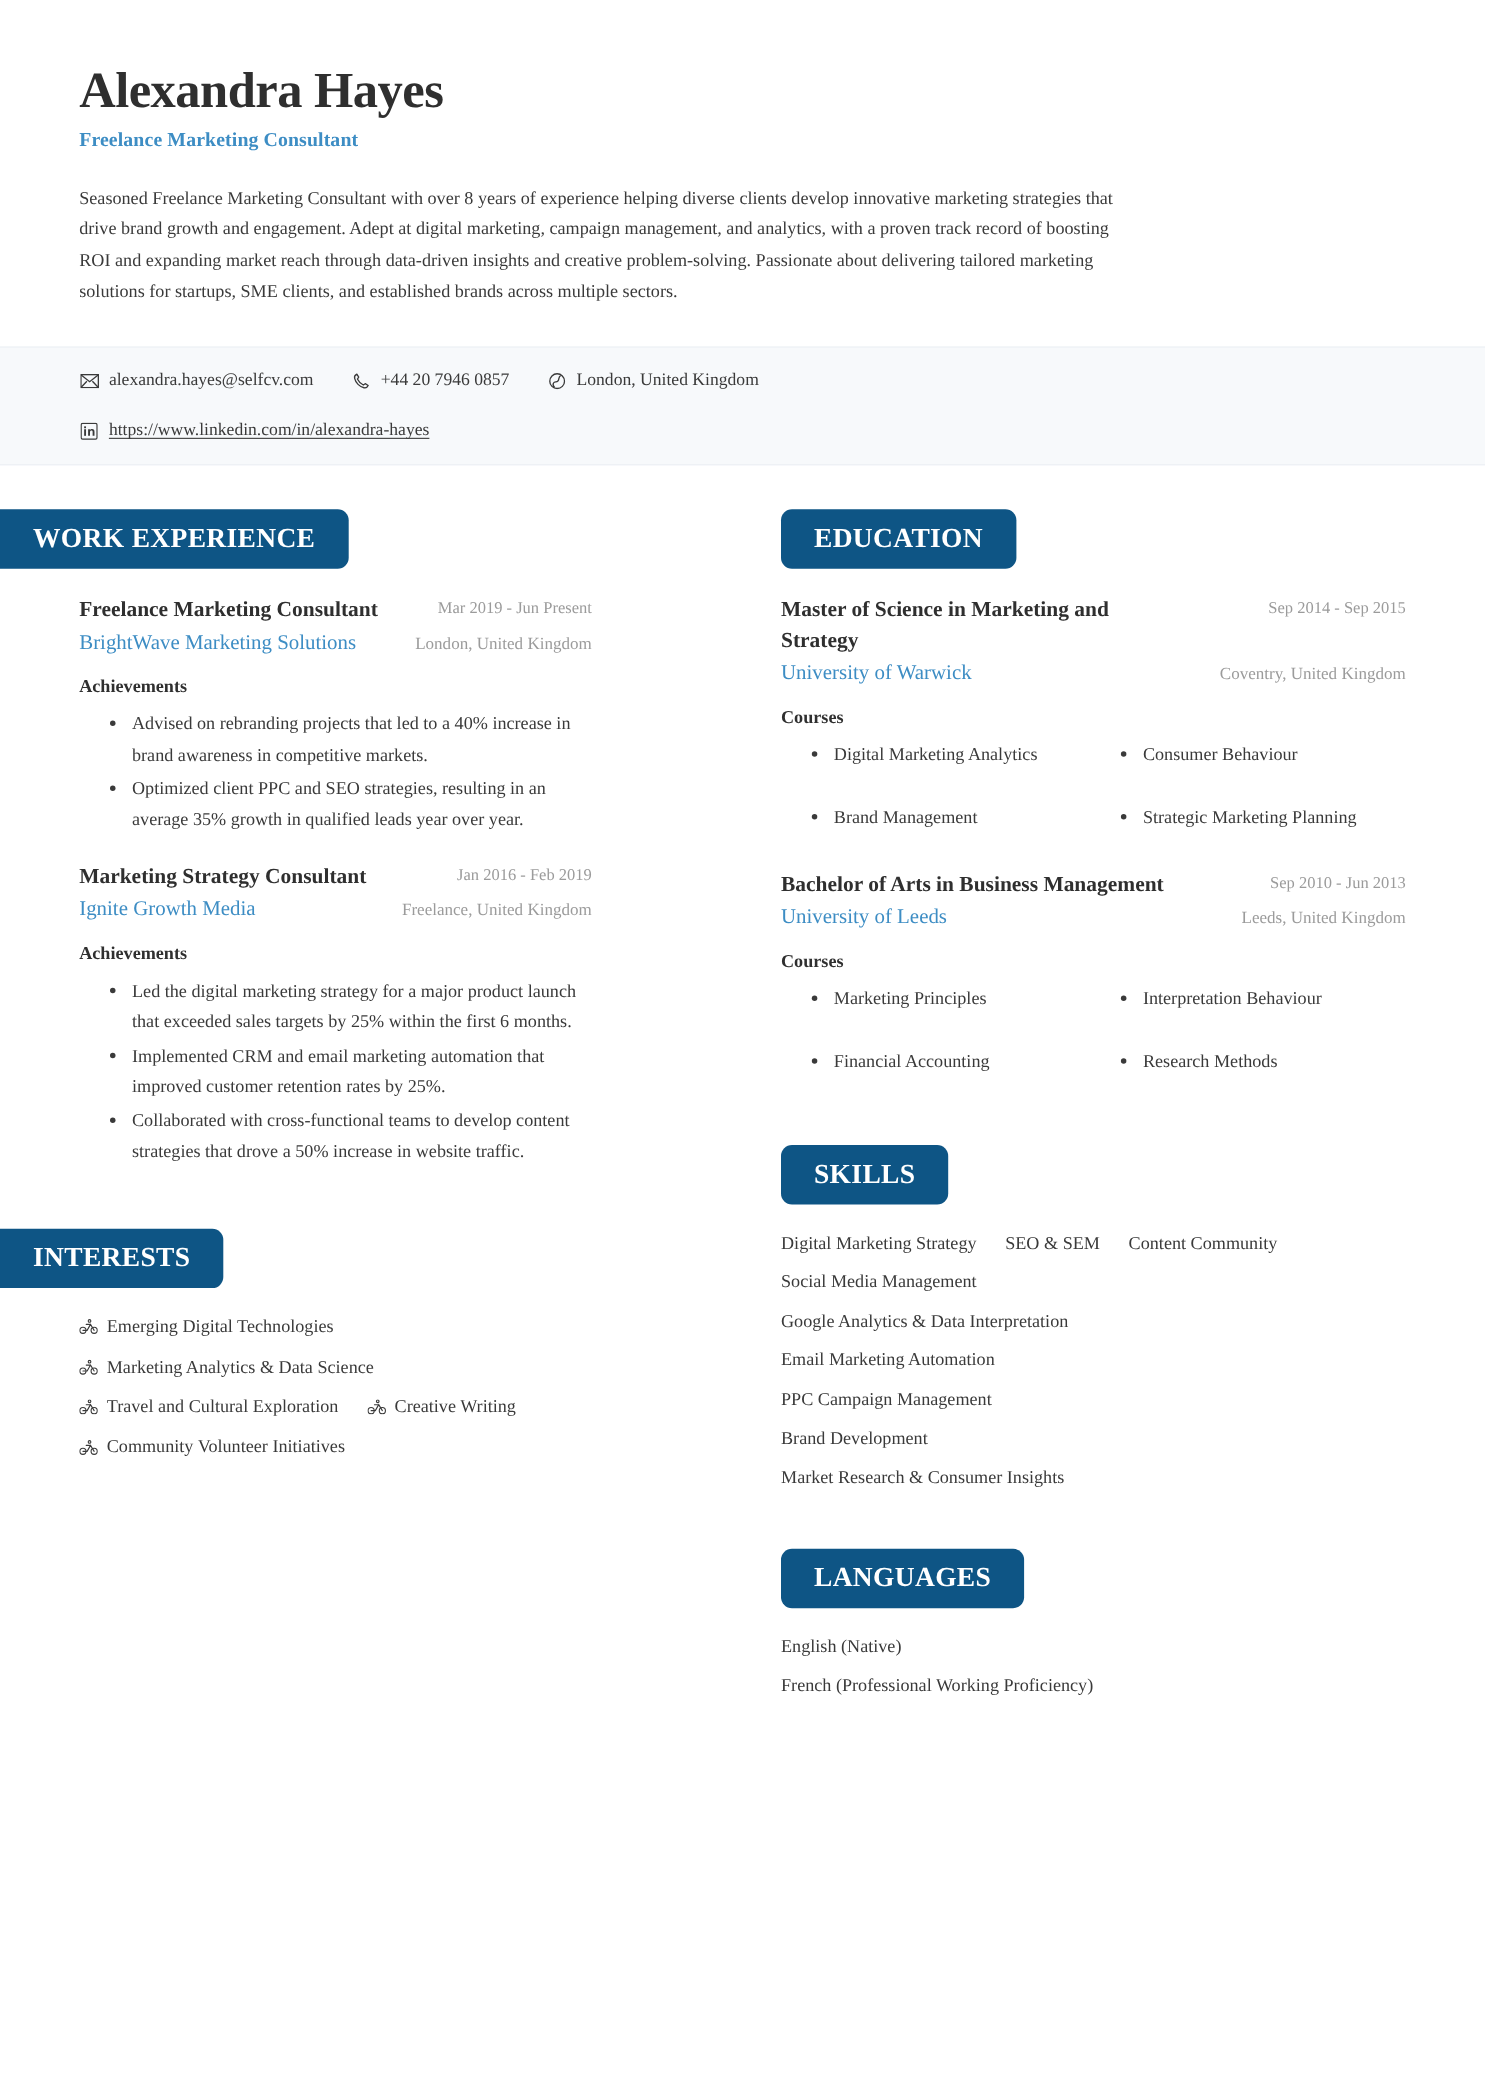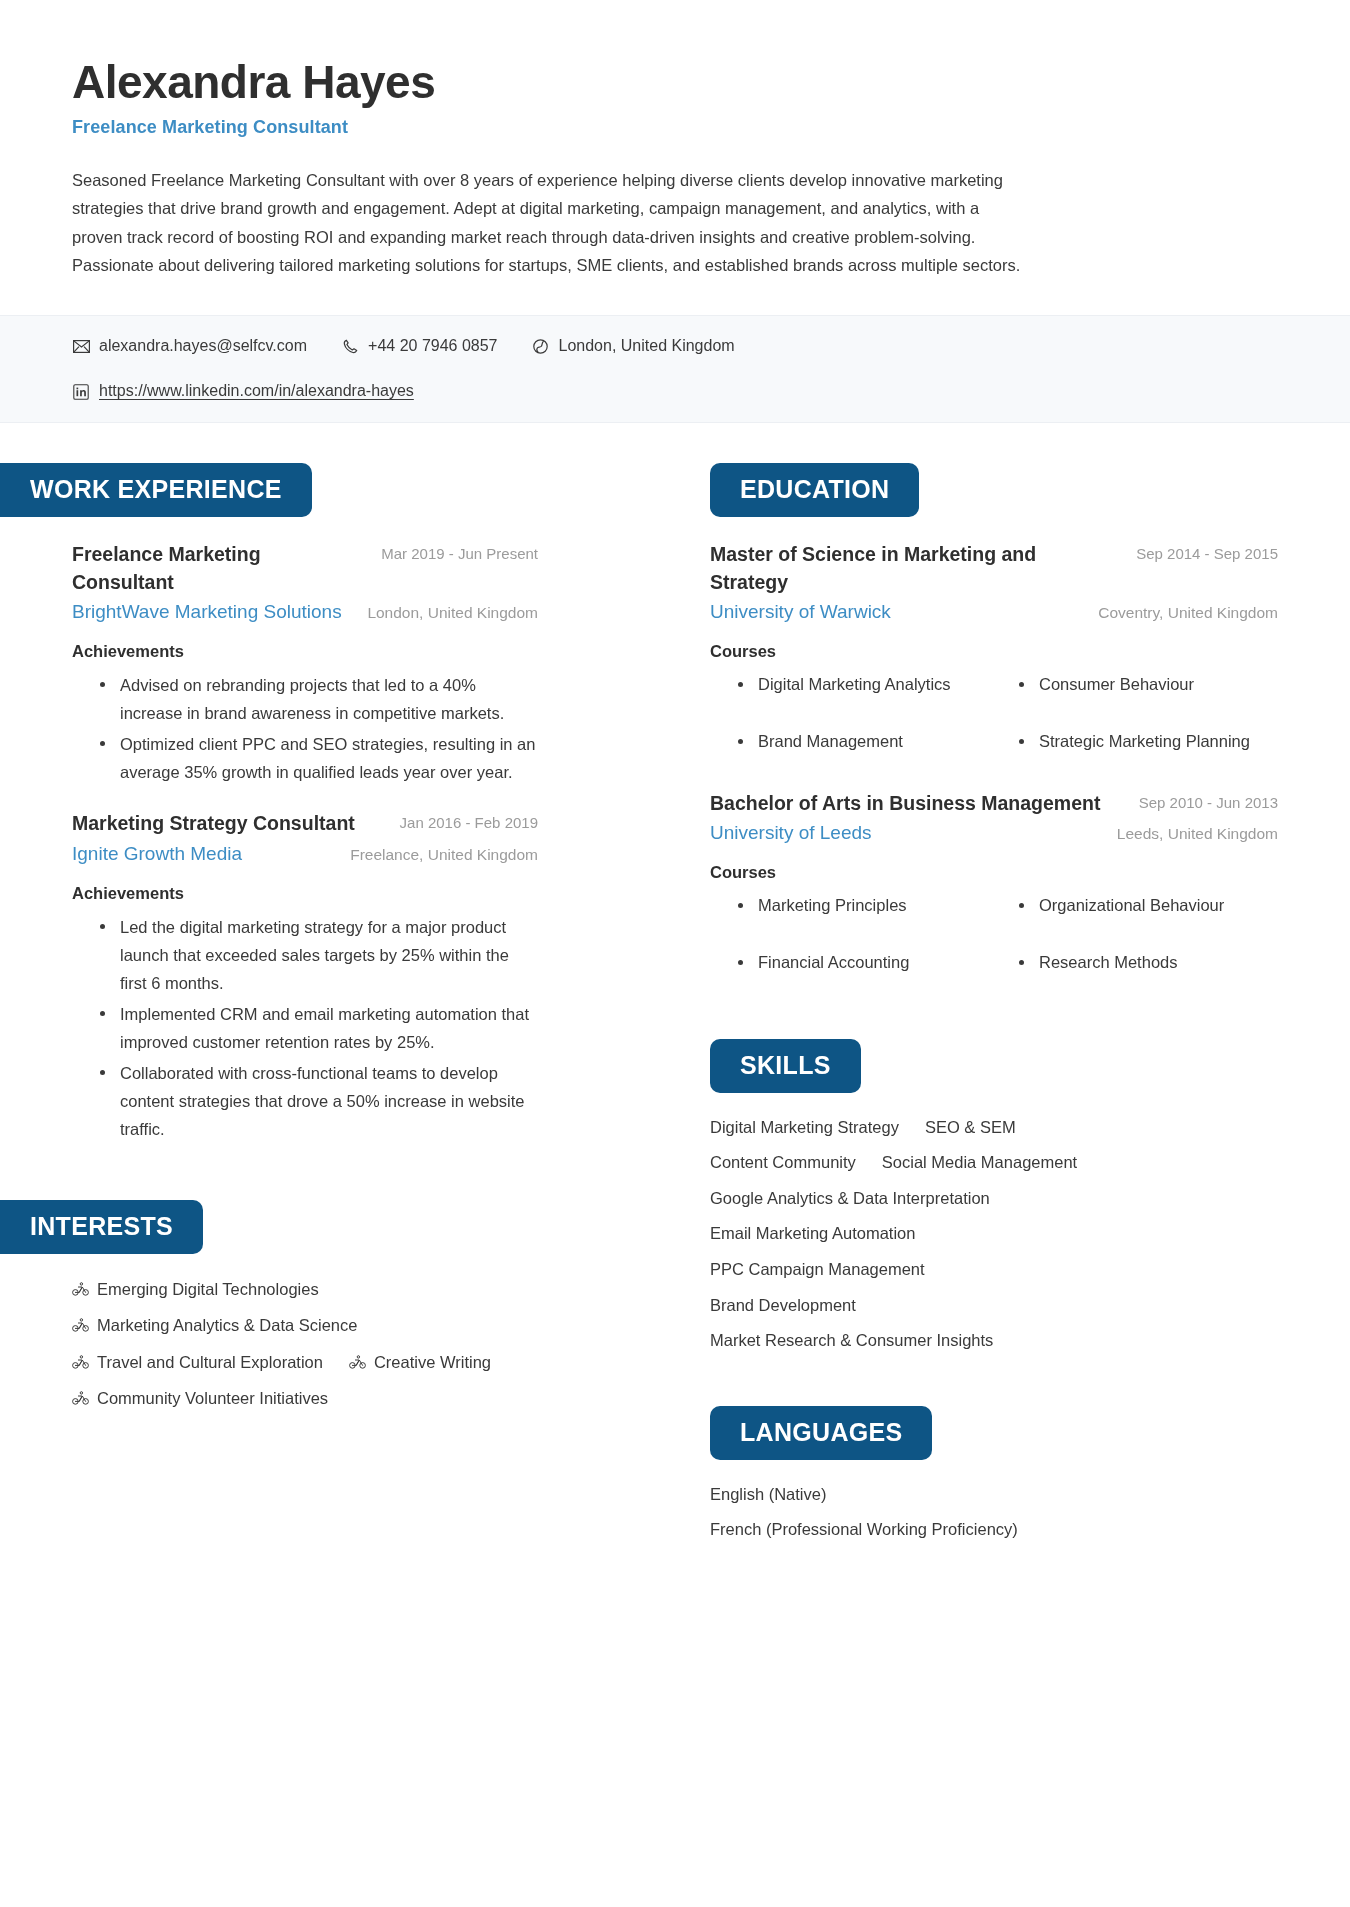--- a/index.html
+++ b/index.html
@@ -11,20 +11,21 @@
     font-family: "Liberation Sans", sans-serif;
     color: #333333;
   }
 
   .page {
     position: relative;
     width: 1350px;
     height: 1610px;
     background: #ffffff;
     overflow: hidden;
+    font-family: Liberation Serif, serif;
   }
 
   
   .header {
     padding: 56px 72px 0 72px;
   }
   .name {
     font-size: 46px;
     font-weight: 700;
     letter-spacing: -0.5px;
@@ -484,21 +485,21 @@
               <div class="entry-title wide">Bachelor of Arts in Business Management</div>
               <div class="entry-date">Sep 2010 - Jun 2013</div>
             </div>
             <div class="entry-sub">
               <span class="org">University of Leeds</span>
               <span class="place">Leeds, United Kingdom</span>
             </div>
             <div class="sublabel">Courses</div>
             <div class="courses-grid">
               <div class="course-item">Marketing Principles</div>
-              <div class="course-item">Organizational Behaviour</div>
+              <div class="course-item">Interpretation Behaviour</div>
               <div class="course-item">Financial Accounting</div>
               <div class="course-item">Research Methods</div>
             </div>
           </div>
 
         </div>
       </div>
 
       <div class="section" style="margin-top:52px;">
         <div class="badge-wrap-right">

